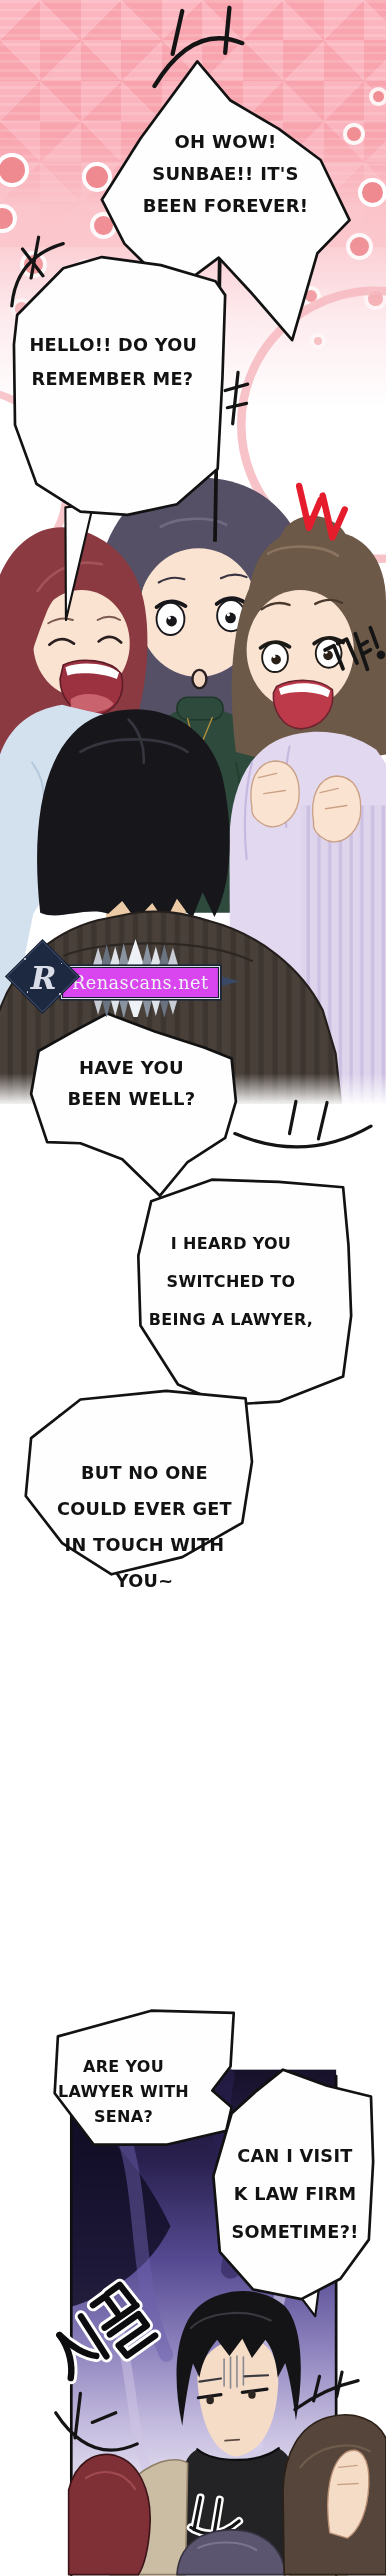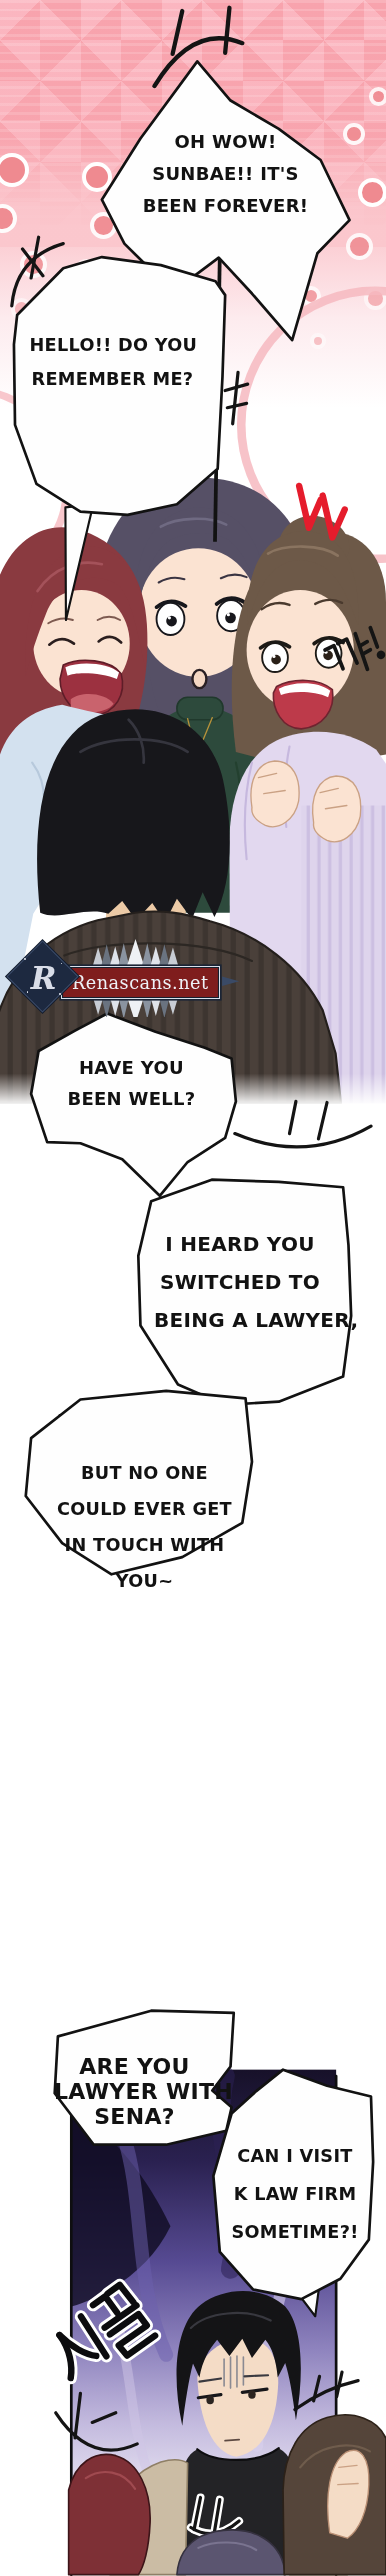--- a/index.html
+++ b/index.html
@@ -17,21 +17,21 @@
     background-size:386px 225px,81px 81px,81px 81px;
     background-position:0 0,0 0,40px 40px;}
   .argyle-fade{position:absolute;left:0;top:0;width:386px;height:247px;
     background:linear-gradient(180deg,rgba(249,167,177,0) 0%,rgba(249,171,180,0.2) 55%,rgba(251,199,205,0.9) 85%,#fbc7cd 100%);}
   .bead{position:absolute;border-radius:50%;border:4.3px solid #ffffff;background:#ef8a90;box-sizing:border-box;}
   
   .bubble-text{position:absolute;z-index:3;color:#121212;font-weight:700;text-align:center;letter-spacing:0.3px;}
   .bubble-text div{white-space:nowrap;}
   
   .watermark{position:absolute;left:11.8px;top:939px;width:231px;height:78px;z-index:4;}
-  .wm-banner{position:absolute;left:49px;top:27px;width:157px;height:31px;background:#7f1d1d;
+  .wm-banner{position:absolute;left:49px;top:27px;width:157px;height:31px;background:#d946ef;
     border:1.1px solid #d9dfe9;box-shadow:0 0 0 1.6px #1a2435,inset 0 0 0 1.1px #16202f;
     display:flex;align-items:center;justify-content:center;}
   .wm-site{color:#eef1f6;font-family:"DejaVu Serif",serif;font-size:17.7px;letter-spacing:0.5px;}
   .wm-diamond{position:absolute;left:5.4px;top:11.8px;width:49px;height:49px;background:#1d2940;
     border:1.6px solid #3c4d6c;transform:rotate(45deg);box-shadow:0 0 0 1.1px #141d2e;}
   .wm-initial{position:absolute;left:5.4px;top:14px;width:53px;height:49px;display:flex;align-items:center;justify-content:center;
     color:#d9dde8;font-family:"DejaVu Serif",serif;font-style:italic;font-size:31px;font-weight:700;}
   .wm-spark{position:absolute;background:#e8ecf4;border-radius:50%;}
   .sfx-label{position:absolute;width:0.5px;height:0.5px;overflow:hidden;opacity:0;}
 </style>
@@ -359,32 +359,32 @@
     <div>BEEN FOREVER!</div>
   </div>
   <div class="bubble-text" style="left:29.5px;top:328px;width:166px;font-size:17.7px;line-height:34px;">
     <div>HELLO!! DO YOU</div>
     <div>REMEMBER ME?</div>
   </div>
   <div class="bubble-text" style="left:51px;top:1052px;width:161px;font-size:18px;line-height:31px;">
     <div>HAVE YOU</div>
     <div>BEEN WELL?</div>
   </div>
-  <div class="bubble-text" style="left:154px;top:1225px;width:172px;font-size:20px;line-height:38px;">
+  <div class="bubble-text" style="left:145px;top:1225px;width:172px;font-size:16px;line-height:38px;">
     <div>I HEARD YOU</div>
     <div>SWITCHED TO</div>
     <div>BEING A LAWYER,</div>
   </div>
   <div class="bubble-text" style="left:56px;top:1415px;width:177px;font-size:17.7px;line-height:36px;margin-top:40px;">
     <div>BUT NO ONE</div>
     <div>COULD EVER GET</div>
     <div>IN TOUCH WITH</div>
     <div>YOU~</div>
   </div>
-  <div class="bubble-text" style="left:54px;top:2054px;width:161px;font-size:22px;line-height:25px;">
+  <div class="bubble-text" style="left:43px;top:2054px;width:161px;font-size:16px;line-height:25px;">
     <div>ARE YOU</div>
     <div>LAWYER WITH</div>
     <div>SENA?</div>
   </div>
   <div class="bubble-text" style="left:217px;top:2137px;width:156px;font-size:17.7px;line-height:38px;text-align:center;">
     <div>CAN I VISIT</div>
     <div>K LAW FIRM</div>
     <div>SOMETIME?!</div>
   </div>
 

